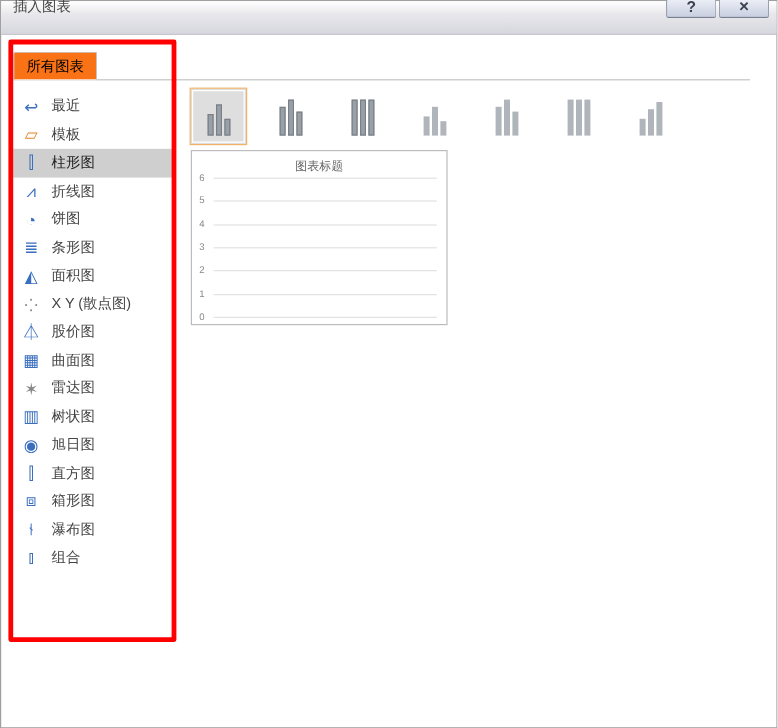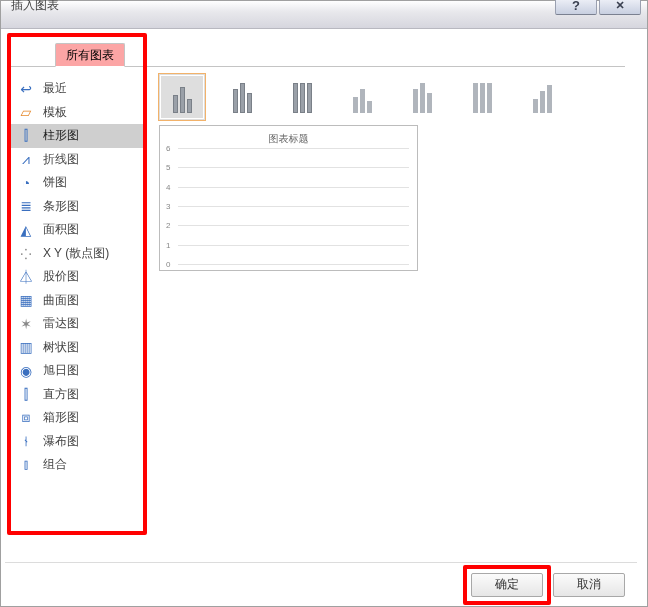--- a/index.html
+++ b/index.html
@@ -87,27 +87,26 @@
     padding-top: 4px;
   }
   .tab-strip {
     display:flex;
     height:24px;
     margin-left:6px;
   }
   .tab {
     border:1px solid #c4c4c4;
     border-bottom:1px solid #fff;
-    background:#fca5a5;
+    background:#f97316;
     padding:3px 10px;
     font-size:12px;
     border-radius:2px 2px 0 0;
     position:relative;
     z-index:2;
-    margin-left:44px;
   }
   .tab-line {
     border-bottom:1px solid #c4c4c4;
     margin-top:-1px;
     margin-left:6px;
     margin-right:-480px;
   }
 
   .chart-types {
     list-style:none;
@@ -166,21 +165,21 @@
     background:#b0b5bc;
   }
 
   .chart-title {
     margin:16px 0 8px 0;
     font-size:17px;
     color:#444;
   }
 
   .preview {
-    width:259px;
+    width:214px;
     height:146px;
     border:1px solid #bcbcbc;
     background:#fff;
     padding:6px 4px 4px 4px;
     display:flex;
     flex-direction:column;
   }
   .preview .pv-title { text-align:center; font-size:10px; color:#666; }
   .preview .pv-plot {
     flex:1;
@@ -425,23 +424,14 @@
                   <div class="pv-bar c2" style="height: 46.6667%;"></div>
                   <div class="pv-bar c3" style="height: 83.3333%;"></div>
                 </div>
               </div>
             </div>
         </div>
 
       </div>
     </div>
 
-    <div class="footer">
-      <div class="callout-ok" id="callout-ok" style="left: 458px; top: 2px; width: 88px; height: 40px;"></div>
-      <div class="btn" id="ok-btn">
-        <span>确定</span>
-      </div>
-      <div class="btn">
-        <span>取消</span>
-      </div>
-    </div>
   </div>
 </div>
 
 </body></html>

